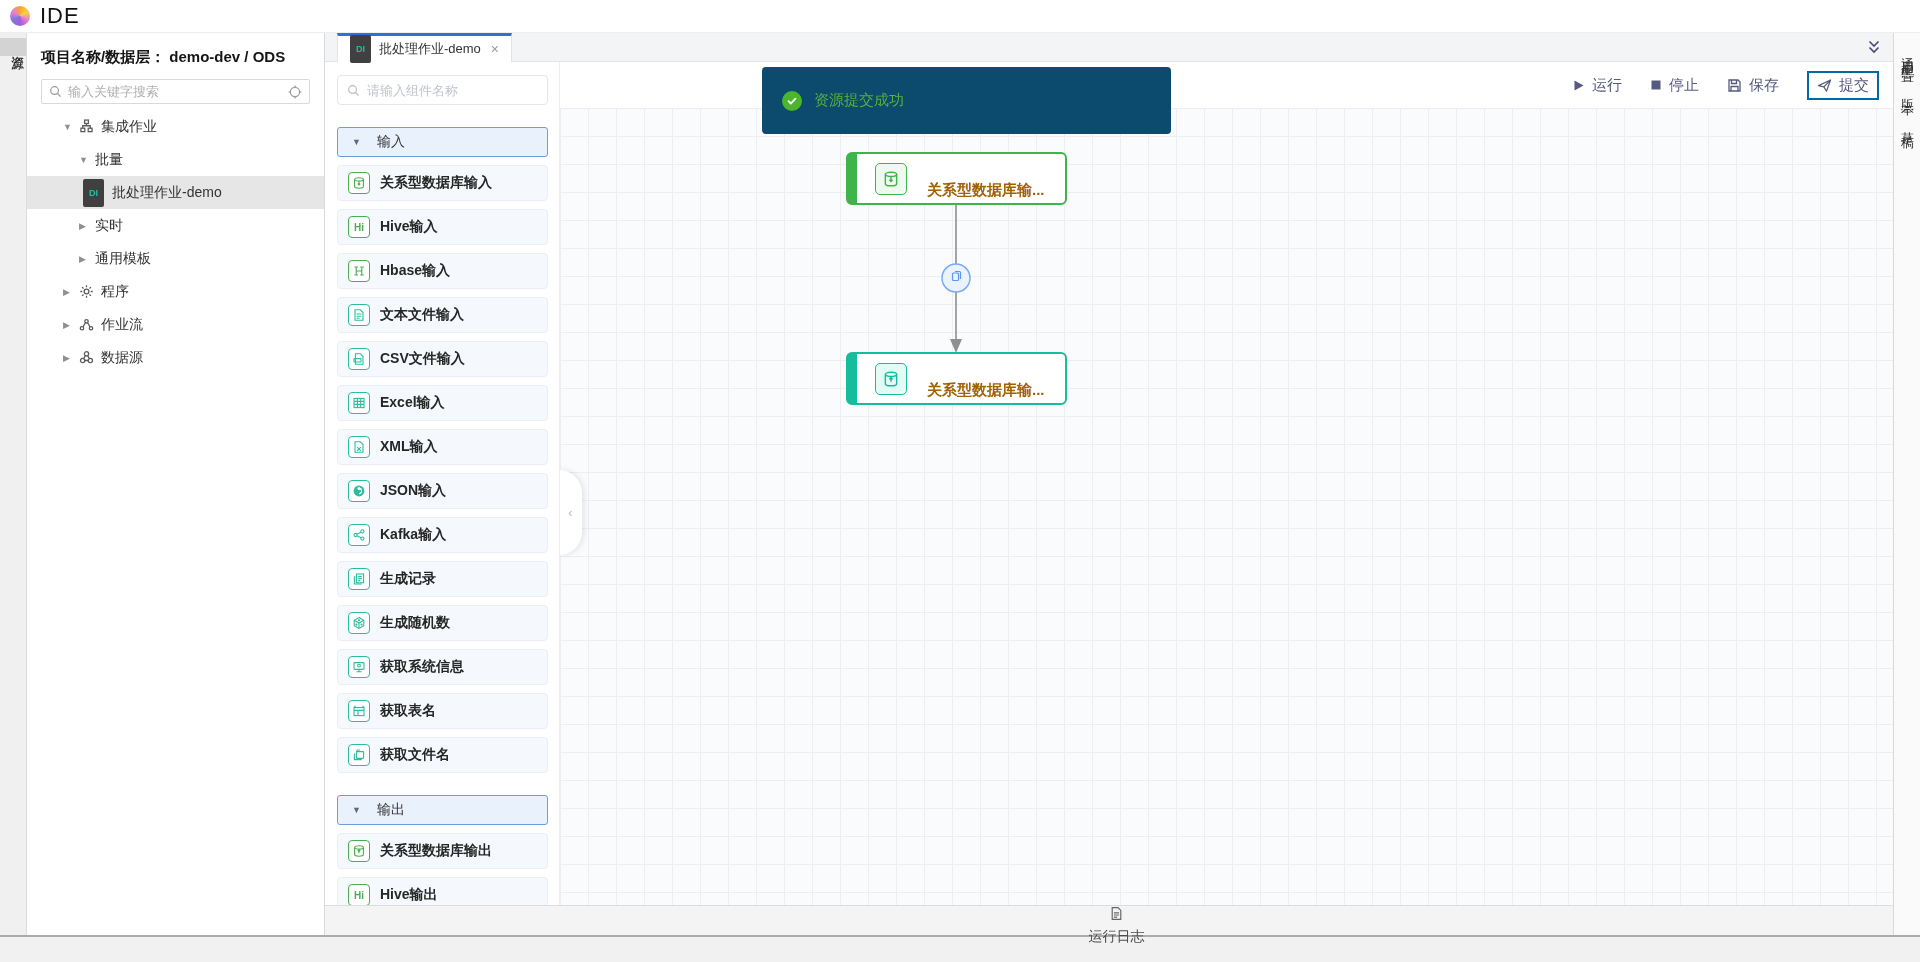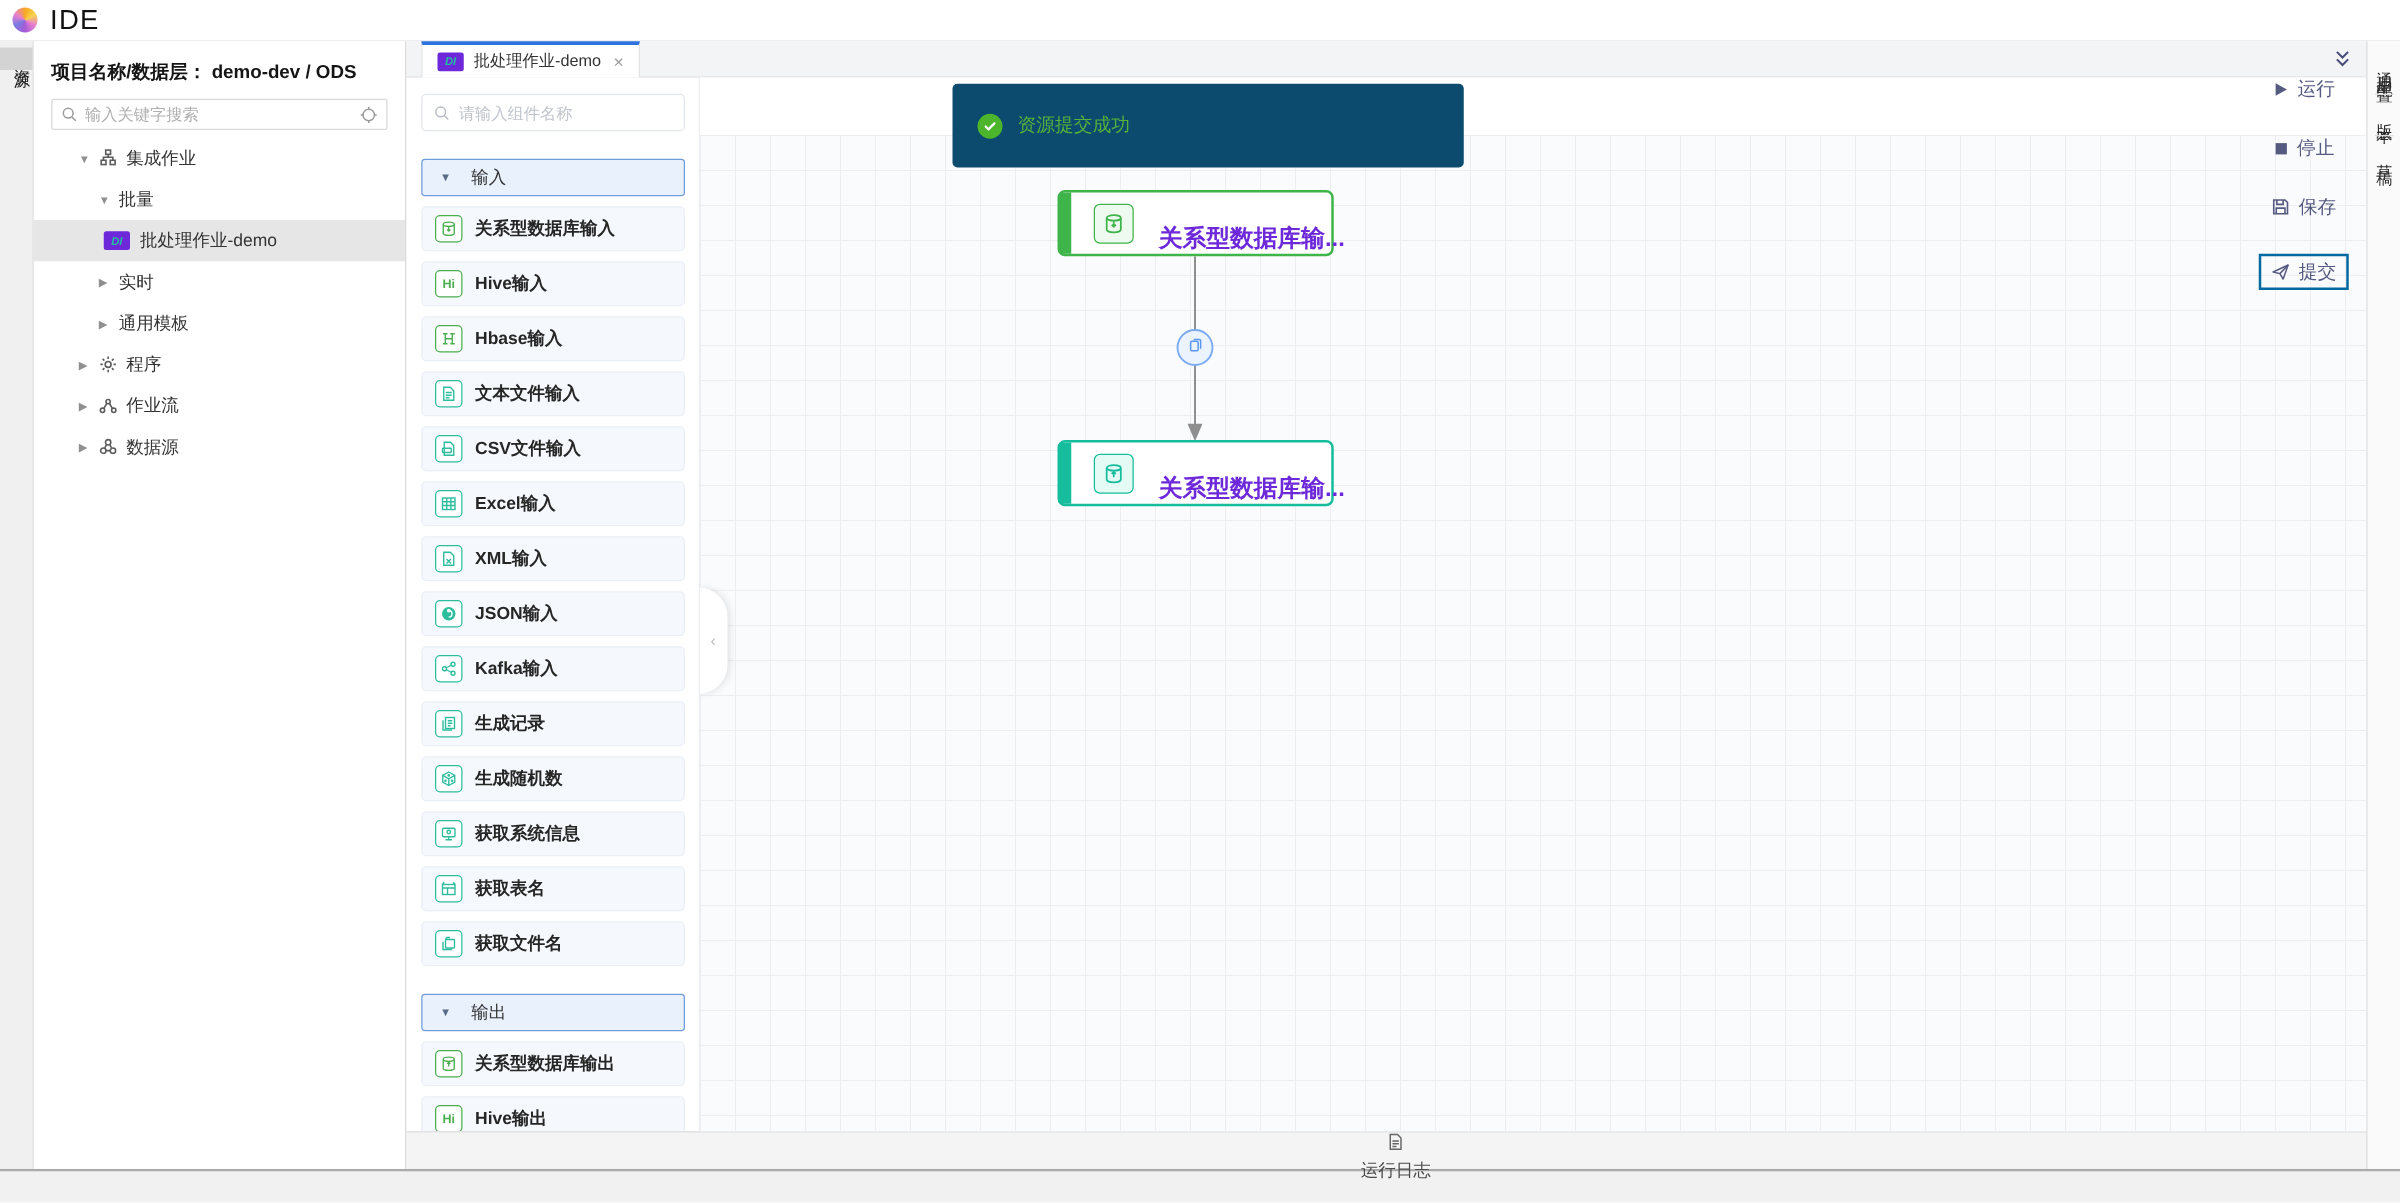--- a/index.html
+++ b/index.html
@@ -22,22 +22,22 @@
   .explorer { width:298px; background:#fff; border-right:1px solid #d9d9d9; position:relative; }
   .explorer-header { font-size:15px; font-weight:bold; color:#151515; padding:15px 14px 4px 14px; white-space:nowrap; }
   .tree-search { margin:8px 14px 6px 14px; height:25px; border:1px solid #d9d9d9; border-radius:2px; display:flex; align-items:center; padding:0 7px; color:#9b9b9b; }
   .tree-search input { flex:1; border:none; outline:none; font-size:13px; margin-left:6px; color:#333; background:transparent; }
   .tree-search input::placeholder { color:#b0b0b0; }
   .tree-row { height:33px; display:flex; align-items:center; font-size:14px; color:#333; cursor:default; white-space:nowrap; }
   .tree-row.sel { background:#e6e6e6; }
   .indent0 { padding-left:36px; } .indent1 { padding-left:52px; } .indent2 { padding-left:56px; }
   .caret { width:16px; font-size:9px; color:#8f8f8f; flex:0 0 16px; }
   .t-icon { color:#5c5c5c; margin-right:7px; flex:0 0 auto; }
-  .di-badge { width:21px; height:15px; background:#6d28d9; color:#1fbfa2; font-size:9px; font-weight:bold;
-              border-radius:2px; display:flex; align-items:center; justify-content:center; margin-right:8px;font-style:italic; }
+  .di-badge { width:21px; height:28px; background:#404040; color:#1fbfa2; font-size:9px; font-weight:bold;
+              border-radius:2px; display:flex; align-items:center; justify-content:center; margin-right:8px; }
 
   
   .workzone { flex:1; display:flex; flex-direction:column; min-width:0; }
   .tabbar { height:29px; background:#f3f4f6; border-bottom:1px solid #e4e4e6; display:flex; position:relative; padding-left:12px; }
   .tab { height:29px; background:#fff; border-top:3px solid #2c72dd; border-left:1px solid #e3e3e3; border-right:1px solid #e3e3e3;
          display:flex; align-items:center; padding:0 12px; min-width:164px; }
   .tab-title { font-size:13px; color:#333; margin-right:10px; }
   .tab-close { font-size:14px; color:#9a9a9a; cursor:pointer; }
   .tabbar-collapse { position:absolute; right:10px; top:5px; color:#454a78; }
 
@@ -61,33 +61,33 @@
 
   
   .canvas { flex:1; position:relative; min-width:0; background:#fff; overflow:hidden; }
   .canvas-grid { position:absolute; left:0; right:0; top:46px; bottom:0; background-color:#fafbfd;
     background-image: linear-gradient(#ededf2 1px, transparent 1px), linear-gradient(90deg, #ededf2 1px, transparent 1px);
     background-size:28px 28px; }
   .toast { position:absolute; left:202px; top:5px; width:409px; height:67px; background:#0c4a6e; border-radius:4px;
            display:flex; align-items:center; padding-left:20px; z-index:5; }
   .toast-check { width:20px; height:20px; border-radius:50%; background:#4db52c; display:flex; align-items:center; justify-content:center; }
   .toast-text { margin-left:12px; font-size:15px; color:#55b23a; }
-  .canvas-toolbar { position:absolute; top:0; right:14px; height:46px; display:flex; align-items:center; gap:28px; z-index:6;flex-direction:column; }
+  .canvas-toolbar { position:absolute; top:0; right:14px; height:46px; display:flex; align-items:center; gap:28px; z-index:6; }
   .tool-btn { display:flex; align-items:center; gap:7px; font-size:15px; color:#555a80; cursor:pointer; }
   .red-box { border:2px solid #0369a1; padding:3px 8px; display:flex; align-items:center; }
 
   .node { position:absolute; width:221px; height:53px; background:#fff; border-radius:6px; display:flex; align-items:center;
           padding-left:27px; z-index:4; }
   .node .bar { position:absolute; left:0; top:0; bottom:0; width:9px; }
   .node-green { border:2px solid #3eb44a; } .node-green .bar { background:#3eb44a; }
   .node-teal  { border:2px solid #15bd9d; } .node-teal  .bar { background:#15bd9d; }
   .node-badge { width:32px; height:32px; border-radius:5px; display:flex; align-items:center; justify-content:center; flex:0 0 32px; }
   .nb-green { border:1.5px solid #3eb44a; background:#eefaef; color:#3eb44a; }
   .nb-teal  { border:1.5px solid #15bd9d; background:#e4faf4; color:#15bd9d; }
-  .node-label { margin-left:20px; font-size:19px; font-weight:600; color:#6d28d9; white-space:nowrap;margin-top:24px; }
+  .node-label { margin-left:20px; font-size:15px; font-weight:600; color:#a16207; white-space:nowrap;margin-top:24px; }
 
   .edge-svg { position:absolute; left:378px; top:143px; z-index:3; }
 
   .collapse-handle { position:absolute; left:-1px; top:408px; width:23px; height:85px; background:#fff;
     border-radius:0 42px 42px 0; box-shadow:2px 0 6px rgba(0,0,0,0.10); z-index:4; display:flex; align-items:center; justify-content:center;
     color:#b9bcc2; font-size:13px; cursor:pointer; }
 
   
   .bottombar { height:30px; background:#f4f4f5; border-top:1px solid #ddd; display:flex; align-items:center; padding-left:15px; gap:7px;flex-direction:column; }
   .bottombar .log-label { font-size:14px; color:#4c4c4c; }

